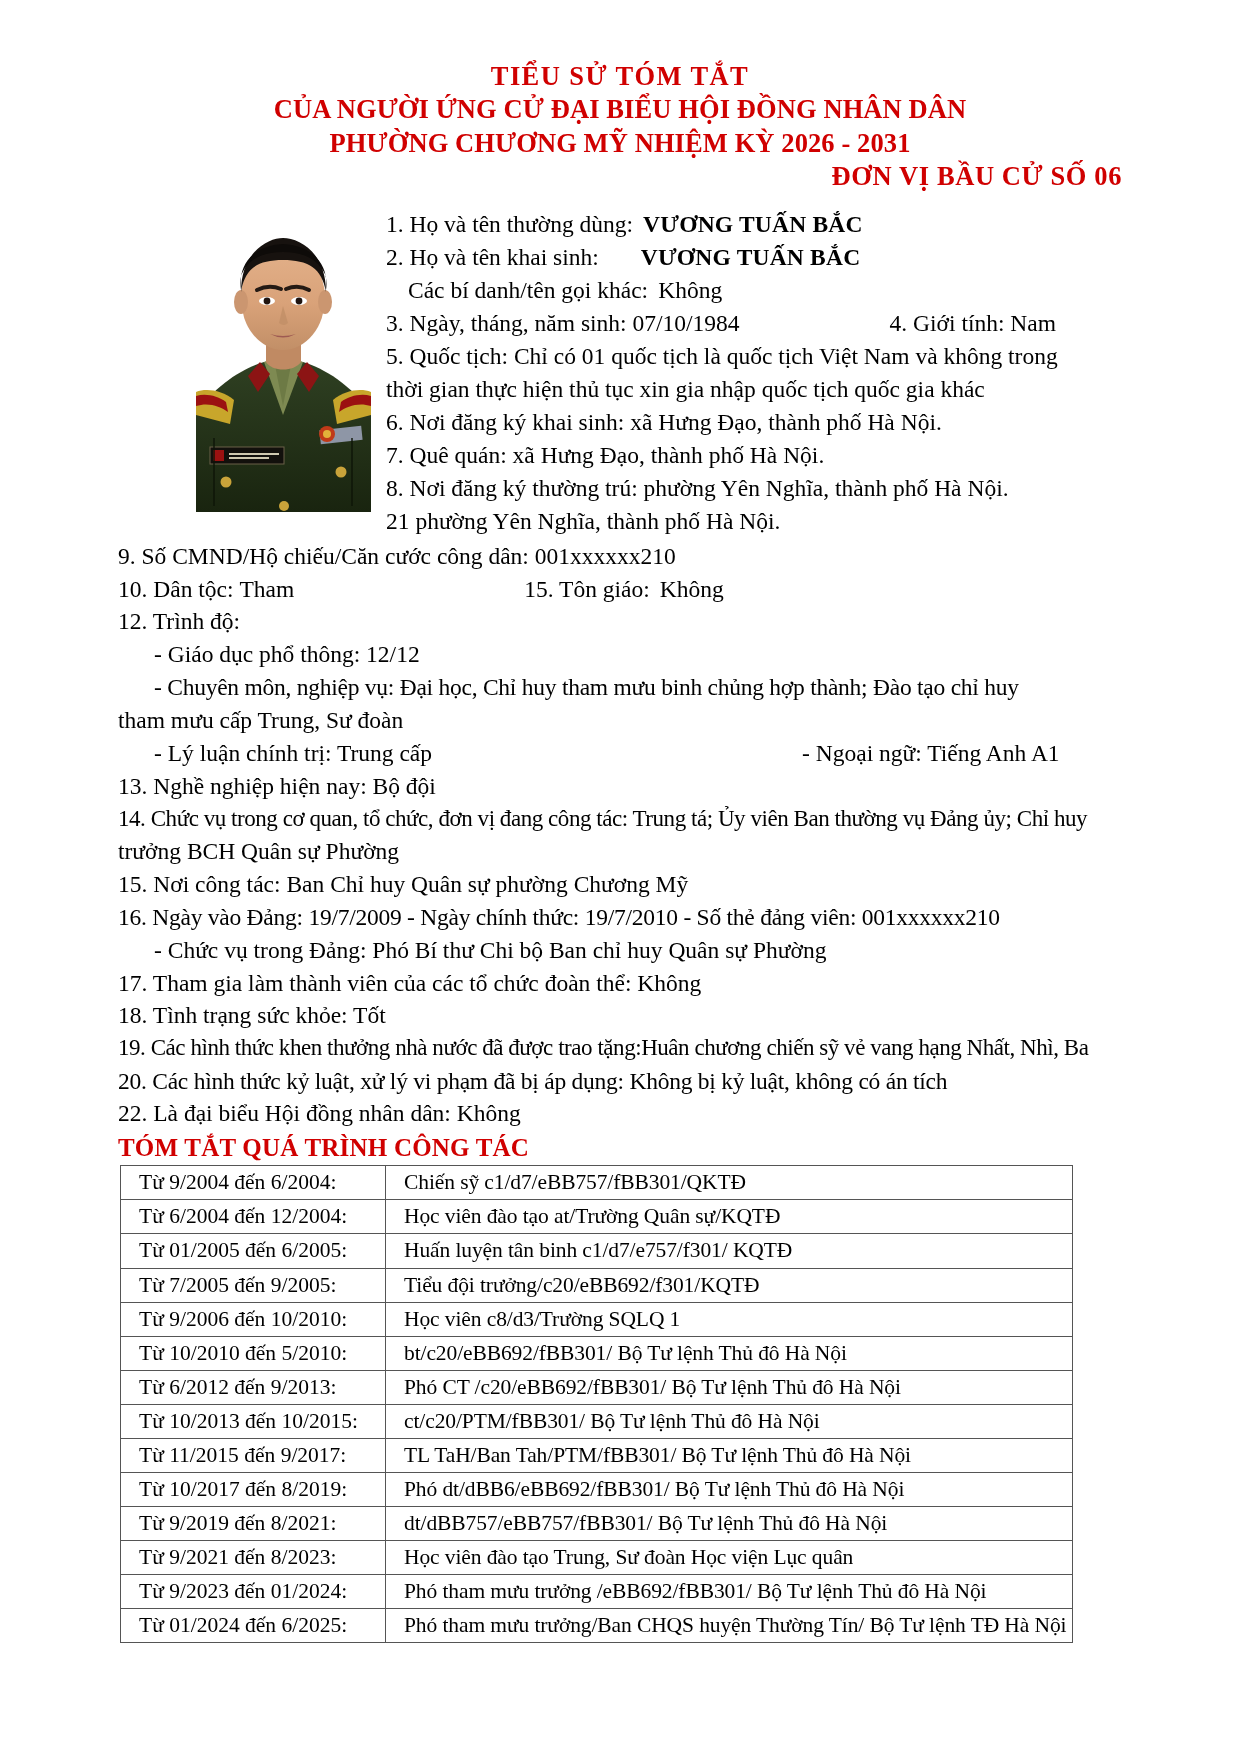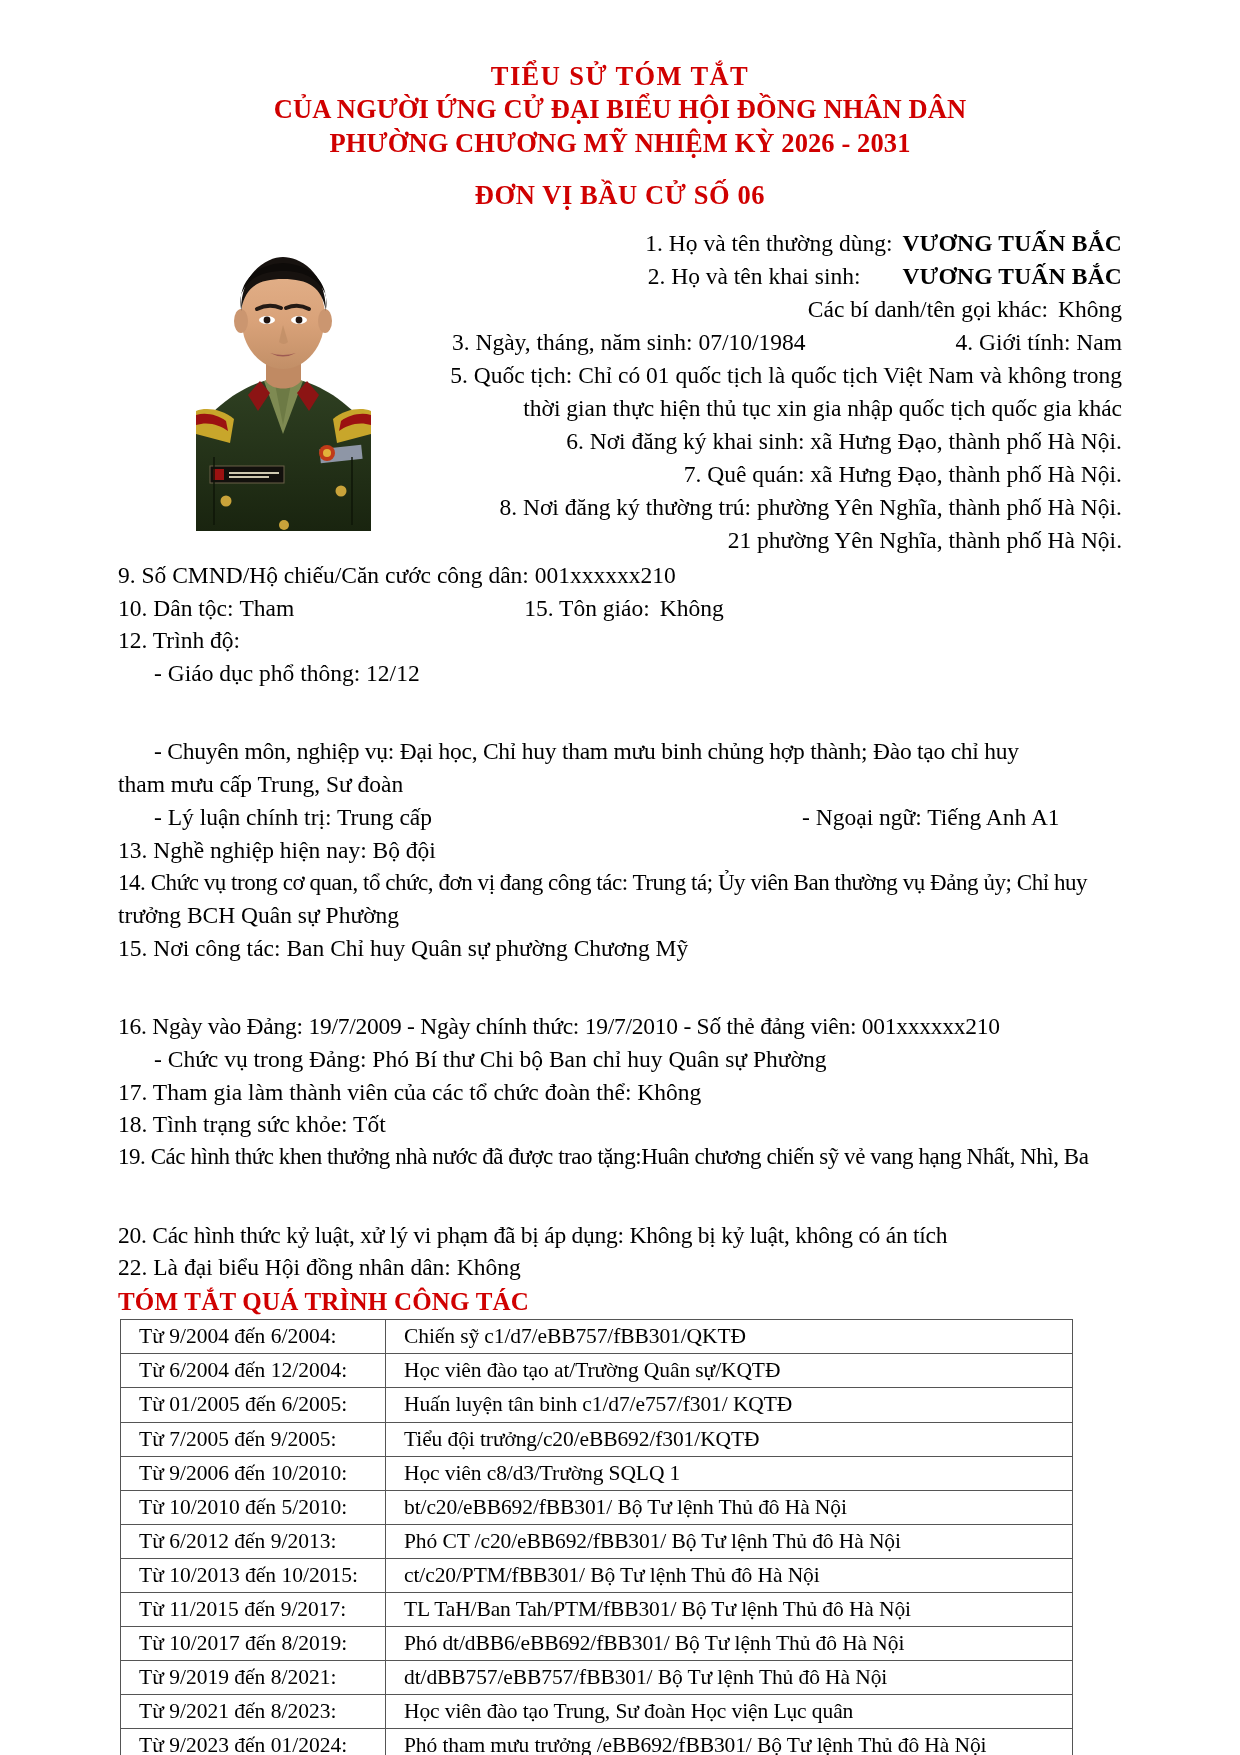--- a/index.html
+++ b/index.html
@@ -32,30 +32,30 @@
     line-height: 1.26;
   }
   .doc-header .hl {
     font-size: 26.5px;
     letter-spacing: 0.1px;
     white-space: nowrap;
   }
   .doc-header .hl.l1 { letter-spacing: 1.4px; }
   .doc-header .unit {
     font-size: 26.5px;
-    margin-top: 19px;
+    margin-top: 0;
     letter-spacing: 0.6px;
+    text-align: right;
   }
 
   
   .top-block {
     margin-top: 14px;
     position: relative;
     min-height: 312px;
-    text-align: right;
   }
   .photo {
     position: absolute;
     left: 78px;
     top: 2px;
     width: 175px;
     height: 302px;
     overflow: hidden;
   }
   .photo svg { display: block; }
@@ -75,21 +75,21 @@
   .indent-1 { display: inline-block; width: 22px; }
   .spacer-gt { display: inline-block; width: 150px; }
 
   
   .body-list {
     margin-top: 2px;
     font-size: 23.5px;
     line-height: 1.40;
   }
   .body-list .ln { white-space: nowrap; }
-  .body-list .ln.tight { letter-spacing: -0.25px; margin-top: 45px; }
+  .body-list .ln.tight { letter-spacing: -0.25px; }
   .body-list .ln.tight2 { letter-spacing: -0.45px; font-size: 23px; }
   .ind { display: inline-block; width: 36px; }
   .gap-d { display: inline-block; width: 140px; }
   .gap-e { display: inline-block; width: 230px; }
 
   
   .table-title {
     text-align: left;
     color: #d00000;
     font-weight: bold;

